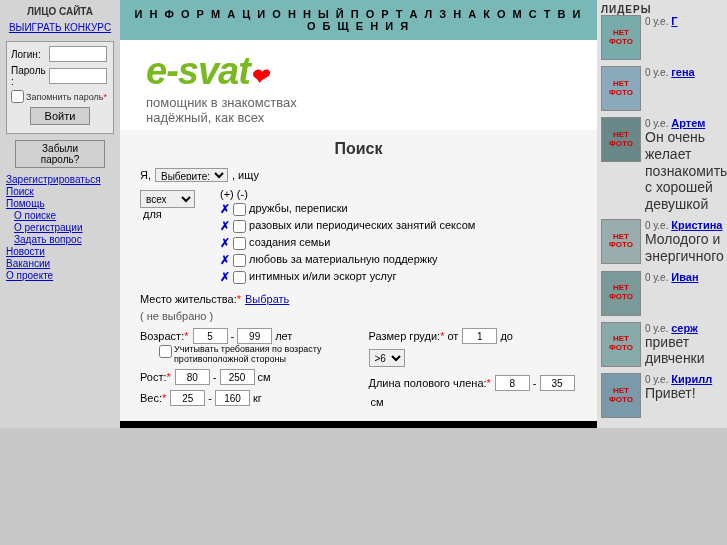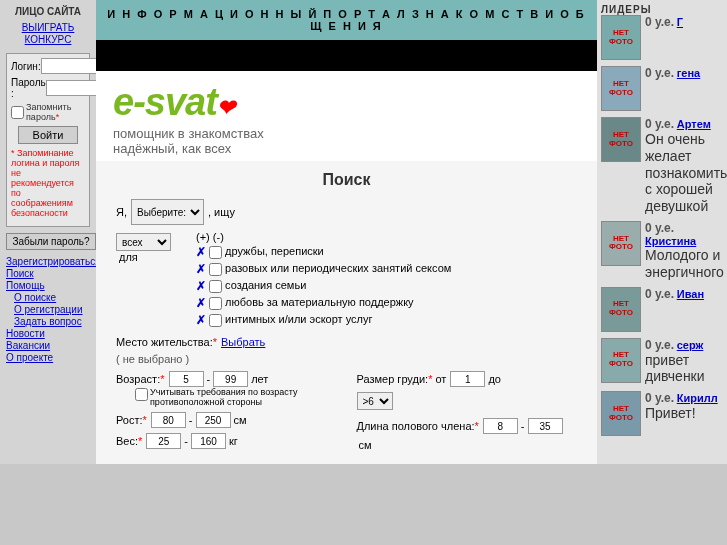--- a/index.html
+++ b/index.html
@@ -9,21 +9,21 @@
       background: #c8c8c8;
       width: 727px;
       min-height: 545px;
     }
     .page-wrapper {
       display: flex;
       width: 727px;
     }
     
     .left-sidebar {
-      width: 96px;
+      width: 120px;
       background: #d4d4d4;
       padding: 6px;
       flex-shrink: 0;
     }
     .left-sidebar .site-face {
       text-align: center;
       font-size: 10px;
       font-weight: bold;
       color: #333;
       margin-bottom: 4px;
@@ -84,21 +84,21 @@
       font-size: 9px;
       color: red;
       margin-bottom: 4px;
     }
     .btn-forgot {
       display: block;
       width: 90px;
       margin: 0 auto 6px;
       background: #d0d0d0;
       border: 1px solid #888;
-      padding: 2px 4px;
+      padding: 2px 15px;
       font-size: 10px;
       cursor: pointer;
       text-align: center;
     }
     .left-nav a {
       display: block;
       color: #0000cc;
       text-decoration: underline;
       font-size: 10px;
       margin-bottom: 1px;
@@ -115,22 +115,21 @@
       background: #7ab8b8;
       text-align: center;
       padding: 8px;
       font-size: 11px;
       font-weight: bold;
       letter-spacing: 2px;
       color: #000;
     }
     .logo-area {
       background: #fff;
-      padding: 10px 17px 5px;
-      margin-top: 31px;
+      padding: 10px 26px 5px;
     }
     .search-area {
       background: #f5f5f5;
       padding: 10px 20px;
     }
     .search-title {
       text-align: center;
       font-size: 16px;
       font-weight: bold;
       color: #333;
@@ -143,21 +142,21 @@
       flex-wrap: wrap;
     }
     .search-label {
       font-size: 11px;
       margin-right: 4px;
     }
     .search-select {
       font-size: 10px;
       border: 1px solid #999;
       padding: 1px;
-      height: 26px;
+      height: 14px;
     }
     .search-sub {
       margin-left: 4px;
       font-size: 11px;
     }
     .all-select {
       display: block;
       width: 55px;
       font-size: 10px;
       border: 1px solid #999;
@@ -276,22 +275,21 @@
     .leader-photo.photo4 { background: #9aacac; }
     .leader-photo.photo5 { background: #7a9999; }
     .leader-photo.photo6 { background: #88aaaa; }
     .leader-photo.photo7 { background: #7a9aaa; }
     .leader-info {
       flex: 1;
       font-size: 10px;
     }
     .leader-score {
       color: #555;
-      font-size: 12px;
-      font-weight: bold;
+      font-size: 10px;
     }
     .leader-name {
       color: #0000cc;
       text-decoration: underline;
       font-size: 11px;
       font-weight: bold;
       cursor: pointer;
     }
     .leader-desc {
       font-size: 14px;
@@ -326,21 +324,20 @@
       </div>
       <div class="login-row">
         <label style="width:38px;font-size:10px;">Пароль<br>:</label>
         <input type="password" style="width: 58px; height: 16px; border: 1px solid rgb(153, 153, 153); font-size: 10px;">
       </div>
       <div class="remember-row">
         <input type="checkbox" style="">
         <span style="font-size:9px;color:#333;">Запомнить пароль<span style="color:red;">*</span></span>
       </div>
       <button class="btn-login">Войти</button>
-      <div class="security-note">* Запоминание логина и пароля не рекомендуется по соображениям безопасности</div>
     </div>
     <button class="btn-forgot">Забыли пароль?</button>
     <div class="left-nav">
       <a href="#">Зарегистрироваться</a>
       <a href="#">Поиск</a>
       <a href="#">Помощь</a>
       <div class="nav-group">
         <a href="#">О поиске</a>
         <a href="#">О регистрации</a>
         <a href="#">Задать вопрос</a>

